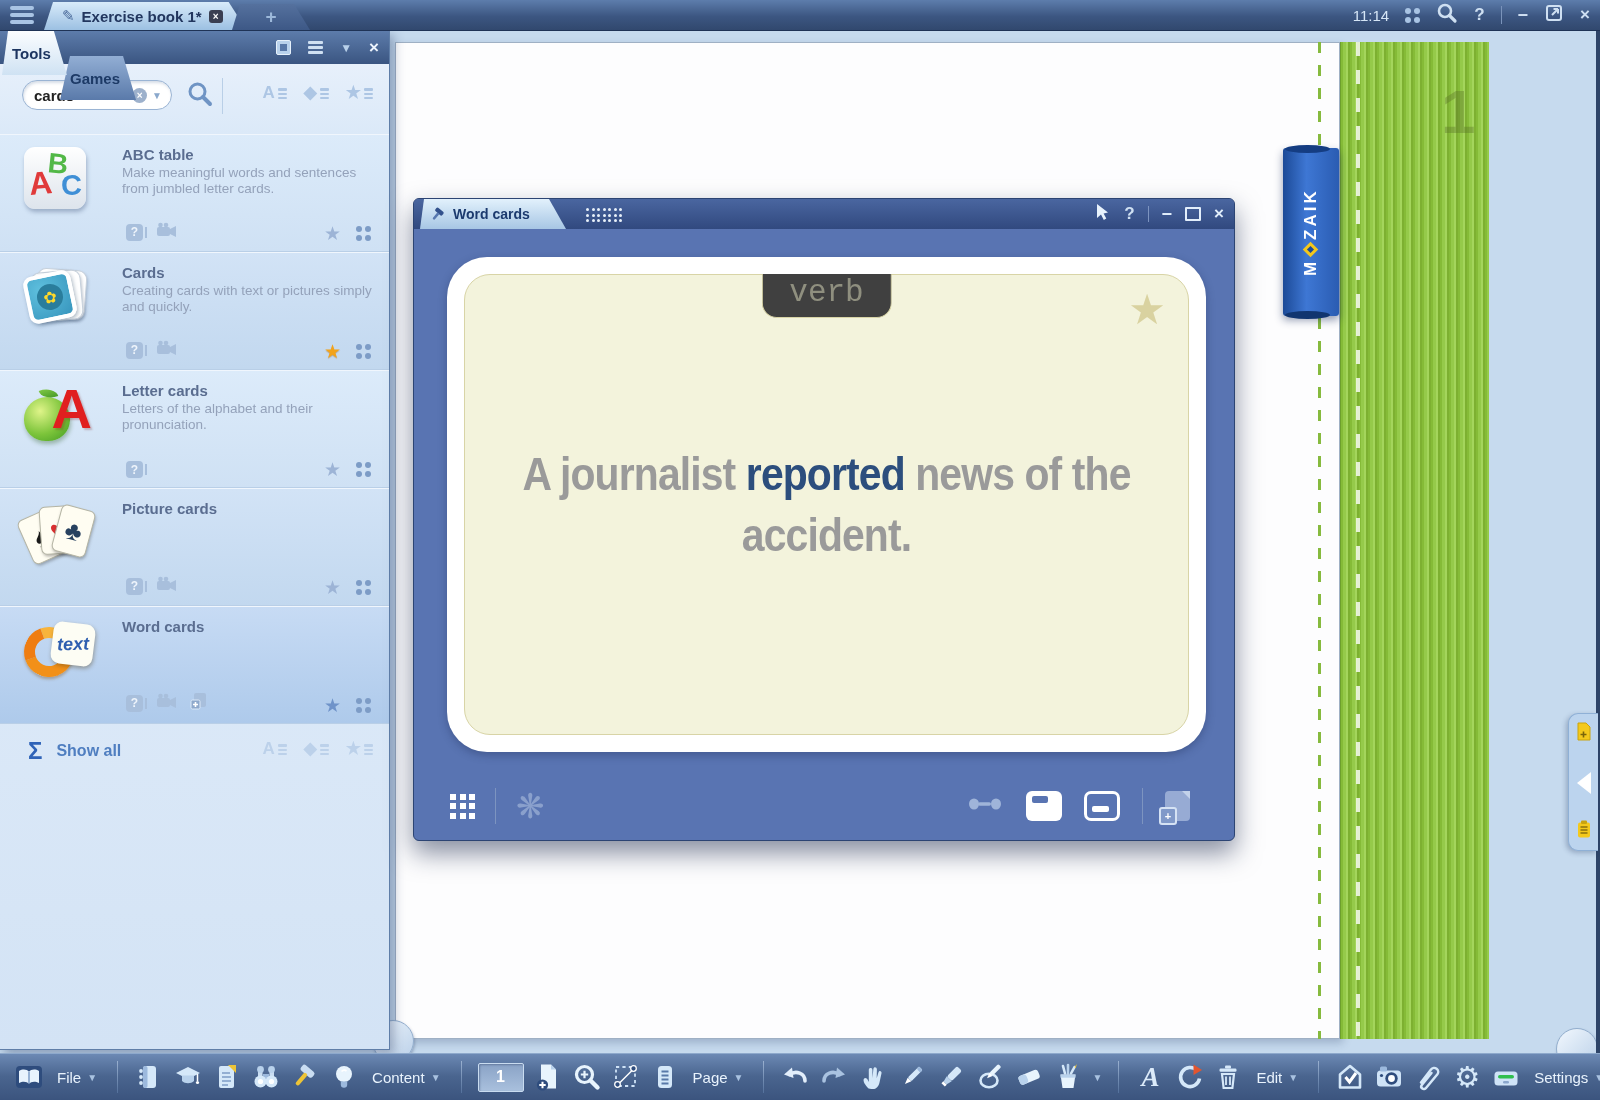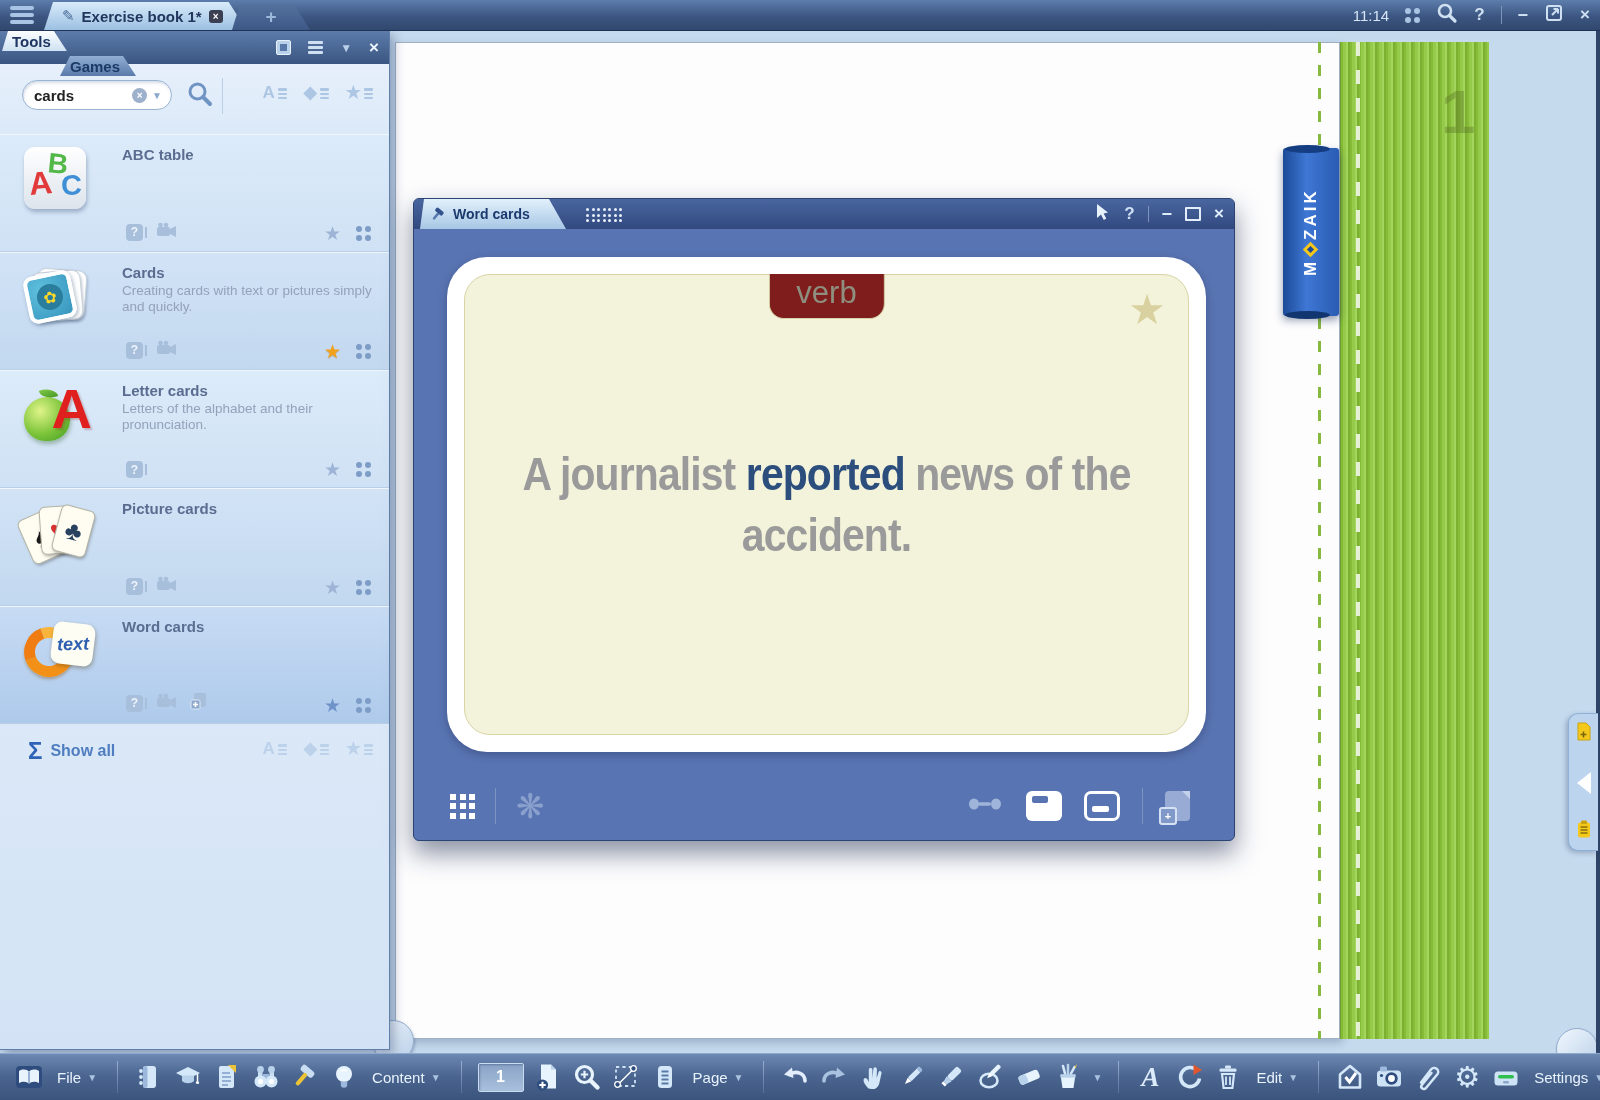--- a/index.html
+++ b/index.html
@@ -58,21 +58,21 @@
   .flyout{position:absolute;left:1568px;top:683px;width:30px;height:138px;background:#bcd4ee;
     border:1px solid #8fb0d6;border-right:none;border-radius:10px 0 0 10px;box-shadow:-2px 2px 5px rgba(40,60,100,.3);
     display:flex;flex-direction:column;align-items:center;justify-content:space-between;padding:8px 0;box-sizing:border-box;z-index:6;}
   .flyout .arrow{width:0;height:0;border-top:11px solid transparent;border-bottom:11px solid transparent;border-right:14px solid #fff;}
 
   
   .sidebar{position:absolute;left:0;top:0;width:390px;height:1020px;
     background:linear-gradient(#e9f2fc,#d3e3f5);border:1px solid #5f7ea8;border-left:none;box-sizing:border-box;
     box-shadow:4px 5px 10px rgba(30,50,90,.35);z-index:10;}
   .sb-header{position:relative;height:33px;background:linear-gradient(#5d7cab,#3a5581);}
-  .sb-tab{position:absolute;top:0;height:20px;display:flex;align-items:center;justify-content:center;
+  .sb-tab{position:absolute;top:0;height:44px;display:flex;align-items:center;justify-content:center;
     font-weight:bold;font-size:15px;box-sizing:border-box;padding:0 16px 0 10px;}
   .sb-tab.tools{left:2px;min-width:64px;z-index:2;color:#1d3560;
     background:linear-gradient(#fbfdff,#cfe2f3);clip-path:polygon(0 100%,6px 0,calc(100% - 13px) 0,100% 100%);}
   .sb-tab.games{left:60px;min-width:76px;z-index:1;color:#1d3a66;
     background:linear-gradient(#92aed4,#5a7aaa);clip-path:polygon(0 100%,10px 0,calc(100% - 13px) 0,100% 100%);margin-top:25px;}
   .sb-head-icons{position:absolute;right:10px;top:0;height:33px;display:flex;align-items:center;gap:17px;}
   .win-sq{width:13px;height:13px;background:#b9d2ec;border:1px solid #e6f1fb;border-radius:2px;position:relative;}
   .win-sq i{position:absolute;inset:3px;background:#5878a8;display:block;}
   .bars3{display:flex;flex-direction:column;gap:2.5px;}
   .bars3 i{width:15px;height:2.8px;background:#cfe0f2;border-radius:1px;}
@@ -153,43 +153,43 @@
   .wordicon{position:relative;width:70px;height:66px;}
   .swirl{position:absolute;left:0;top:8px;width:50px;height:50px;border-radius:50%;
     border:11px solid #f29018;border-top-color:#f8b43c;border-left-color:#ef7d12;box-sizing:border-box;
     transform:rotate(25deg);box-shadow:1px 2px 3px rgba(120,70,10,.35);}
   .wcard{position:absolute;right:0;top:4px;width:42px;height:42px;background:#fdfdf4;border-radius:9px;
     transform:rotate(7deg);box-shadow:1px 2px 4px rgba(80,60,20,.4);display:flex;align-items:center;justify-content:center;}
   .wcard b{font-style:italic;font-weight:800;color:#2f5fb0;font-size:18px;transform:rotate(-9deg);}
 
   .showall{position:relative;height:54px;display:flex;align-items:center;}
   .sigma{margin-left:28px;font-size:24px;font-weight:bold;color:#2f63b8;}
-  .showall-label{margin-left:8px;font-weight:bold;font-size:16px;color:#4f7ec0;}
+  .showall-label{margin-left:14px;font-weight:bold;font-size:16px;color:#4f7ec0;}
   .showall .sorticons{top:16px;}
 
   
   .wwin{position:absolute;left:413px;top:168px;width:822px;height:643px;background:#5974b2;border:1px solid #2c4473;
     border-radius:6px;box-shadow:0 12px 26px rgba(18,32,68,.5);box-sizing:border-box;z-index:20;}
   .wtitle{position:relative;height:30px;background:linear-gradient(#4a66a0,#31497f);border-radius:5px 5px 0 0;}
   .wtab{position:absolute;left:6px;top:0;height:30px;width:146px;background:linear-gradient(#e2f1fc,#a7c6e4);
     clip-path:polygon(0 100%,4px 0,calc(100% - 17px) 0,100% 100%);border-radius:4px 0 0 0;
     display:flex;align-items:center;gap:7px;padding-left:10px;box-sizing:border-box;}
   .wtab b{font-size:14px;color:#1c3a6e;}
   .grip{position:absolute;left:172px;top:9px;display:grid;grid-template-columns:repeat(7,3px);gap:2.5px;}
   .grip i{width:3px;height:3px;background:#e8f1fa;border-radius:50%;}
   .wctrl{position:absolute;right:10px;top:0;height:30px;display:flex;align-items:center;gap:13px;color:#e2eefb;}
   .wctrl .sep{width:1px;height:16px;background:#7d94c0;}
   .maxbox{width:12px;height:10px;border:2px solid #e2eefb;border-radius:1px;}
 
   .card-frame{position:absolute;left:33px;right:28px;top:58px;bottom:88px;background:#fff;border-radius:40px;
     box-shadow:0 3px 8px rgba(25,40,80,.35);}
   .card-cream{position:absolute;inset:17px;background:#f3f3dc;border:1px solid #d8d4a6;border-radius:26px;}
-  .card-tag{position:absolute;top:-1px;left:50%;transform:translateX(-50%);background:#7f1d1d;
+  .card-tag{position:absolute;top:-1px;left:50%;transform:translateX(-50%);background:#404040;
     border:1px solid #d8d4a6;border-top:none;border-radius:0 0 15px 15px;padding:1px 27px 7px;
-    font-size:31px;color:#8f8f7f;}
+    font-size:31px;color:#8f8f7f;font-family:Liberation Mono, monospace;}
   .card-star{position:absolute;top:14px;right:22px;font-size:42px;color:#d9d2a0;line-height:1;}
   .sentence{position:absolute;inset:0;display:flex;align-items:center;justify-content:center;}
   .sentence-inner{transform:scaleX(.87);max-width:760px;text-align:center;font-size:47px;font-weight:bold;
     letter-spacing:-1px;line-height:1.28;color:#9a9a9a;}
   .sentence-inner b{color:#2c4e7d;}
 
   .wfoot-left{position:absolute;left:36px;bottom:16px;display:flex;align-items:center;gap:20px;}
   .wfoot-right{position:absolute;right:44px;bottom:16px;display:flex;align-items:center;gap:22px;}
   .wfsep{width:1px;height:36px;background:#7d94c0;}
   .grid9{display:grid;grid-template-columns:repeat(3,6px);gap:3.5px;}
@@ -361,20 +361,21 @@
 
       <div class="list">
 
         <div class="item odd">
           <div class="item-icon abcicon">
             <span class="abc-a">A</span>
               <span class="abc-b">B</span>
               <span class="abc-c">C</span>
           </div>
           <div class="item-title">ABC table</div>
+          <div class="item-desc">Make meaningful words and sentences from jumbled letter cards.</div>
           <div class="item-actions">
             <span class="qicon">?</span>
             <span><svg width="21" height="16" viewBox="0 0 21 16">
                   <rect x="1" y="5" width="13" height="9" rx="2" fill="#a8bfdc"></rect>
                   <polygon points="14,7 20,4 20,15 14,12" fill="#a8bfdc"></polygon>
                   <circle cx="4.5" cy="3" r="2.3" fill="#a8bfdc"></circle>
                   <circle cx="10" cy="3" r="2.3" fill="#a8bfdc"></circle>
                 </svg></span>
           </div>
           <div class="item-right">

